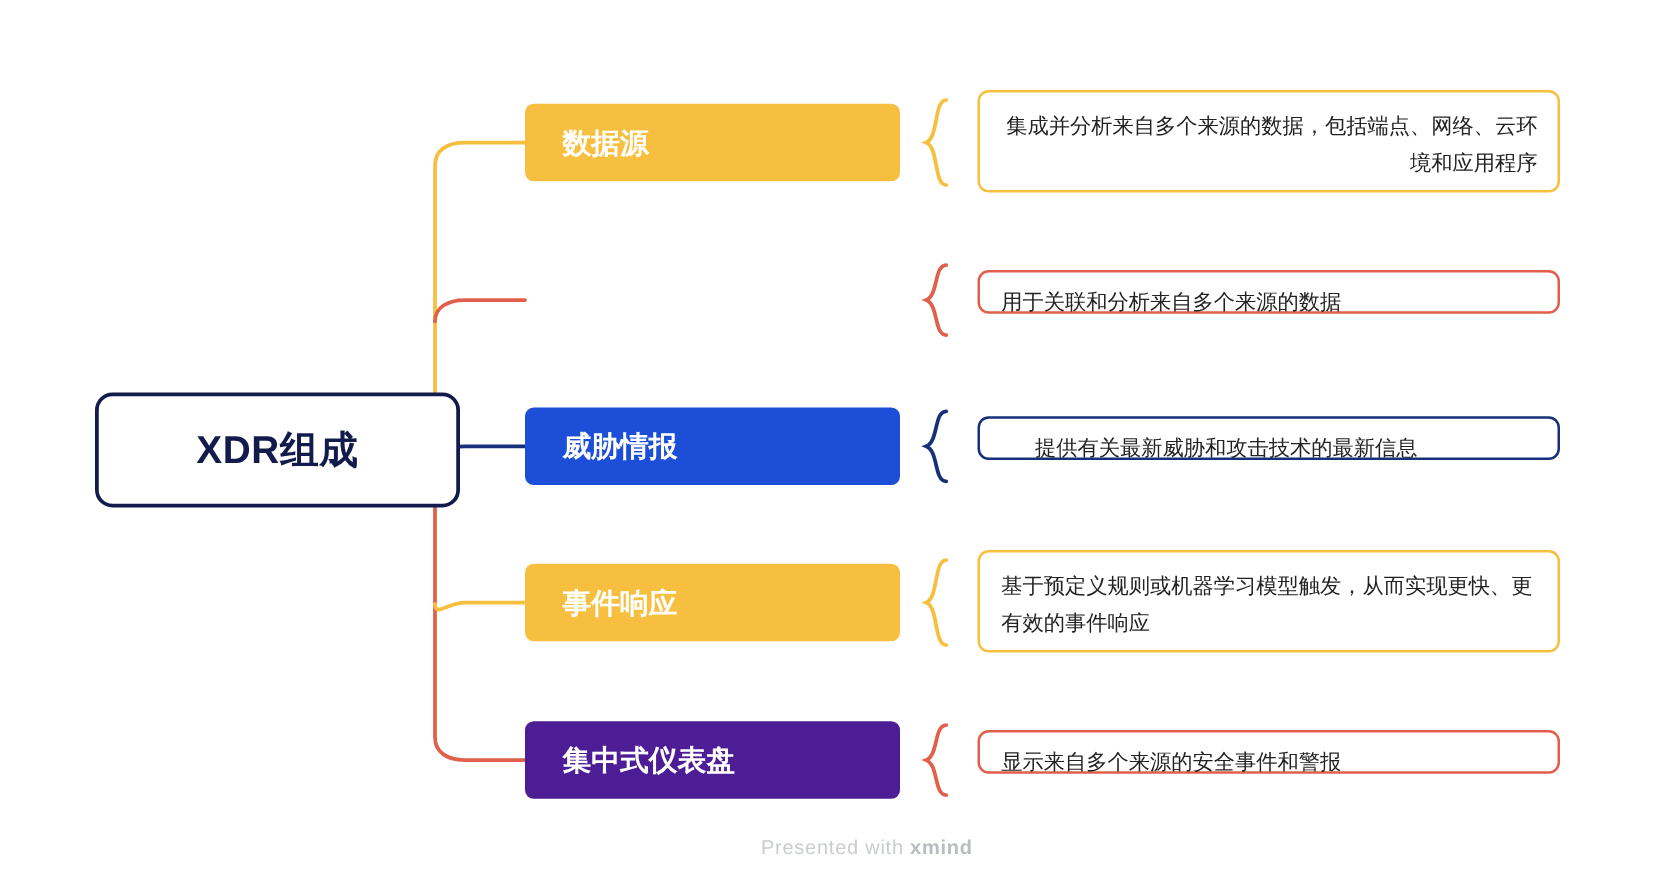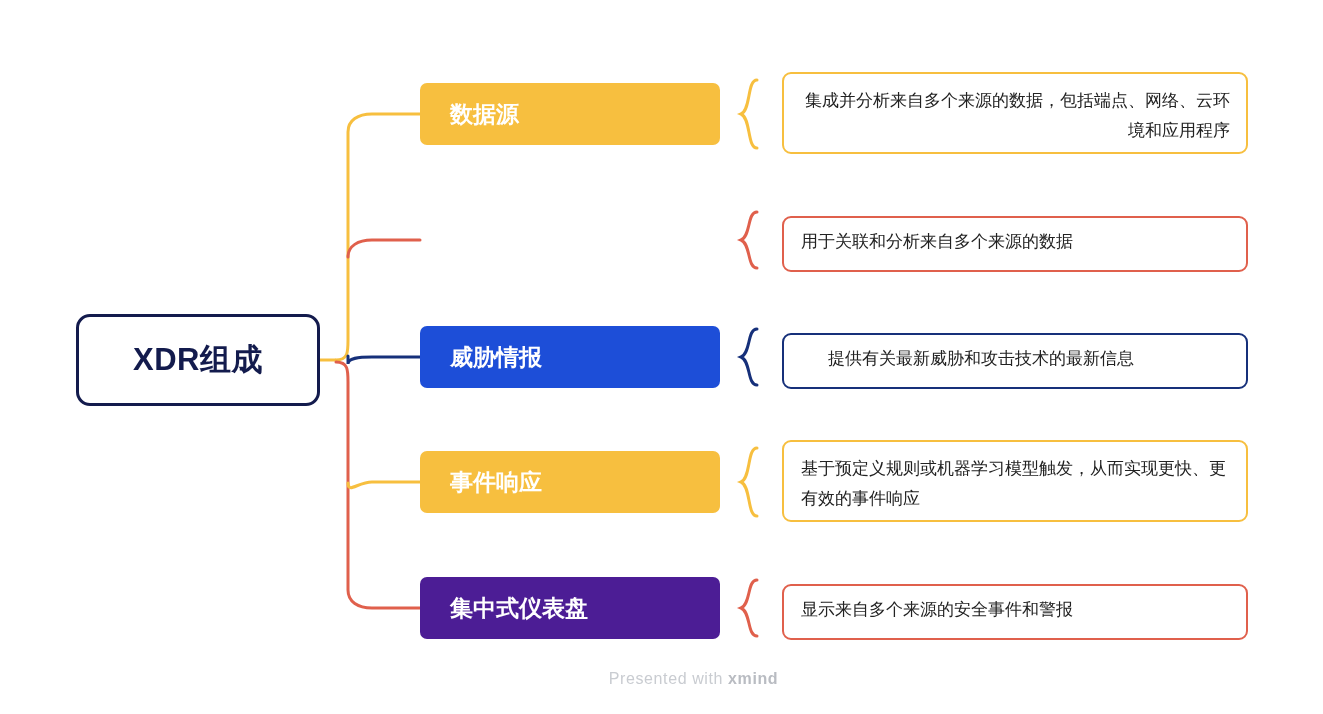--- a/index.html
+++ b/index.html
@@ -24,21 +24,21 @@
     left: 0;
     top: 0;
     width: 1323px;
     height: 714px;
     pointer-events: none;
   }
   .root-node {
     position: absolute;
     left: 76px;
     top: 314px;
-    width: 244px;
+    width: 292px;
     height: 92px;
     box-sizing: border-box;
     border: 3px solid #131b4d;
     border-radius: 14px;
     background: #ffffff;
     display: flex;
     align-items: center;
     justify-content: center;
     font-size: 31px;
     font-weight: bold;
@@ -65,21 +65,21 @@
     width: 466px;
     box-sizing: border-box;
     border-radius: 9px;
     background: #ffffff;
     padding: 12px 16px 12px 17px;
     font-size: 17px;
     line-height: 30px;
     color: #222222;
   }
   .note-2lines { height: 82px; }
-  .note-1line  { height: 56px; padding-top: 9px; }
+  .note-1line  { height: 35px; padding-top: 9px; }
 
   .footer {
     position: absolute;
     left: 0;
     top: 670px;
     width: 1323px;
     text-align: center;
     font-size: 16px;
     color: #c9ccd1;
     letter-spacing: 0.6px;

